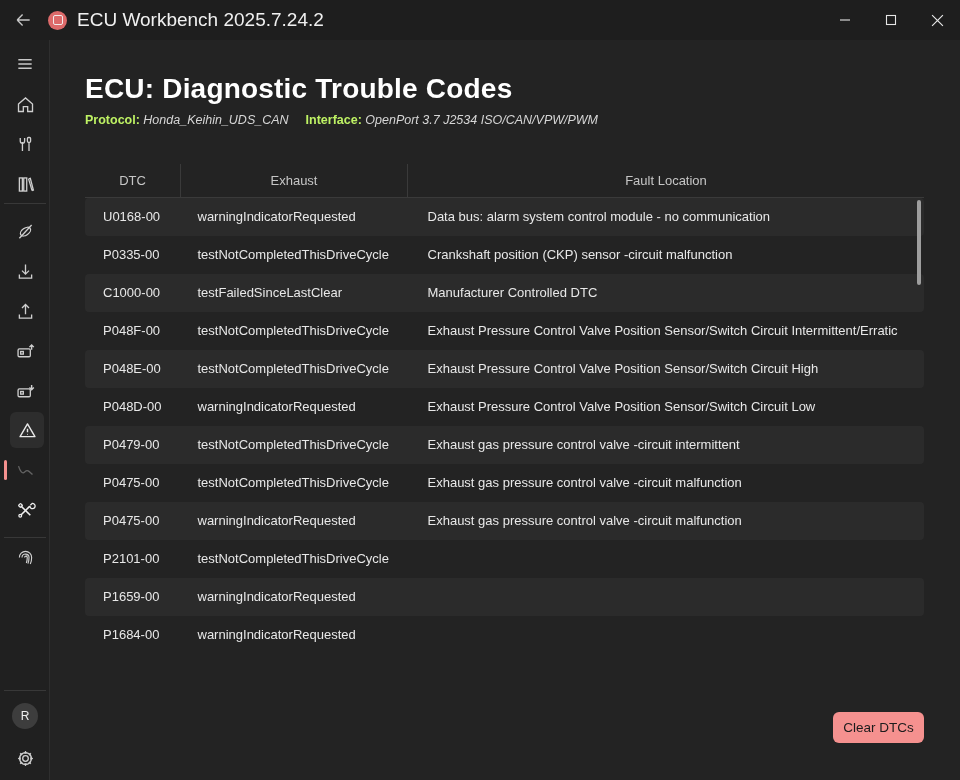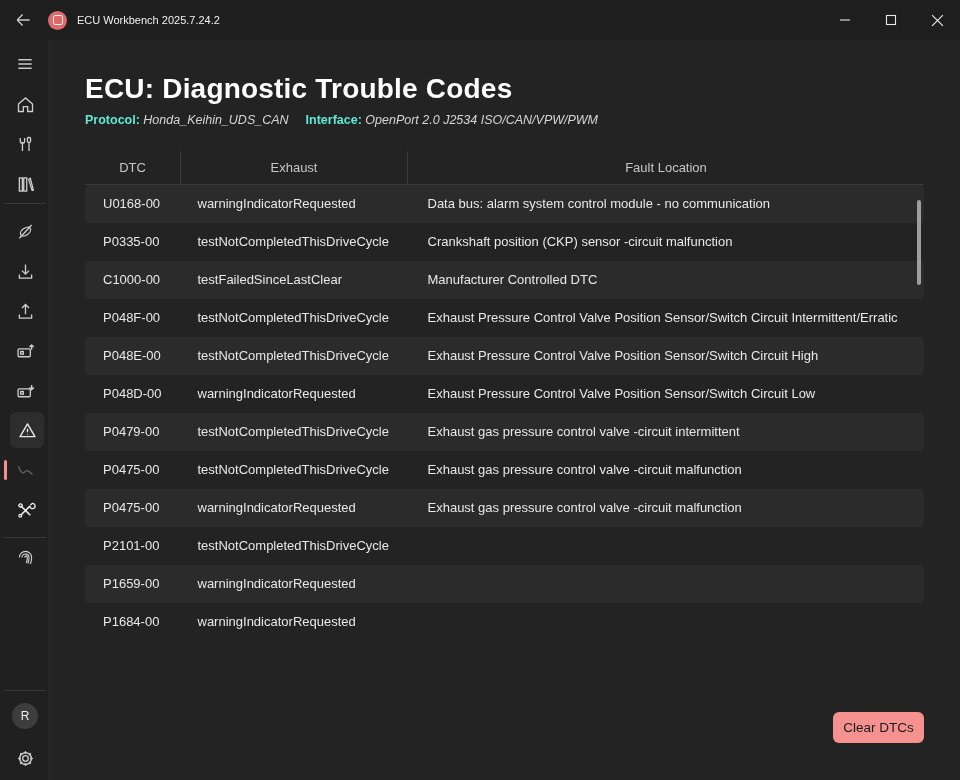--- a/index.html
+++ b/index.html
@@ -16,21 +16,21 @@
   }
   .back-btn{
     width:34px;height:34px;margin-left:6px;border:none;background:transparent;
     display:flex;align-items:center;justify-content:center;cursor:pointer;padding:0;
   }
   .app-icon{
     width:19px;height:19px;border-radius:50%;background:#dd6a6a;
     margin-left:8px;display:flex;align-items:center;justify-content:center;flex:0 0 auto;
   }
   .app-icon-inner{width:8px;height:8px;border:1.7px solid #f2eaea;border-radius:2px;}
-  .titlebar-title{color:#f0f0f0;font-size:11px;margin-left:10px;white-space:nowrap;}
+  .titlebar-title{color:#f0f0f0;font-size:19px;margin-left:10px;white-space:nowrap;}
   .win-controls{position:absolute;right:0;top:0;height:40px;display:flex;}
   .win-btn{
     width:46px;height:40px;border:none;background:transparent;padding:0;
     display:flex;align-items:center;justify-content:center;cursor:pointer;
   }
   
   .sidebar{
     position:absolute;left:0;top:40px;width:50px;height:740px;
     background:#202020;border-right:1px solid #2e2e2e;box-sizing:border-box;
   }
@@ -46,26 +46,26 @@
     color:#f0f0f0;font-size:12px;display:flex;align-items:center;justify-content:center;
     border:none;cursor:pointer;padding:0;
   }
   
   .main{position:absolute;left:50px;top:40px;width:910px;height:740px;background:#232323;}
   .page-title{
     position:absolute;left:35px;top:33px;margin:0;
     color:#ffffff;font-size:28px;font-weight:700;letter-spacing:.2px;white-space:nowrap;text-align:right;
   }
   .meta-line{position:absolute;left:35px;top:73px;font-size:12.5px;color:#dcdcdc;white-space:nowrap;}
-  .meta-label{font-weight:700;color:#5eead4;}
+  .meta-label{font-weight:700;color:#bef264;}
   .meta-value{font-style:italic;color:#d6d6d6;}
   .meta-gap{display:inline-block;width:10px;}
   
   .dtc-table{
-    position:absolute;left:35px;top:111px;width:837px;
+    position:absolute;left:35px;top:124px;width:837px;
     border-collapse:collapse;table-layout:fixed;
   }
   .dtc-table th{
     height:33px;font-weight:400;font-size:13px;color:#c6c6c6;text-align:center;
     border-bottom:1px solid #3a3a3a;padding:0;white-space:nowrap;
   }
   .dtc-table th.col-dtc{width:95px;border-right:1px solid #3a3a3a;}
   .dtc-table th.col-status{width:226px;border-right:1px solid #3a3a3a;}
   .dtc-table th.col-fault{width:516px;}
   .dtc-table td{
@@ -279,21 +279,21 @@
 
 <div class="main">
 
   <h1 class="page-title">ECU: Diagnostic Trouble Codes</h1>
 
   <div class="meta-line">
     <span class="meta-label">Protocol:</span>
     <span class="meta-value">Honda_Keihin_UDS_CAN</span>
     <span class="meta-gap"></span>
     <span class="meta-label">Interface:</span>
-    <span class="meta-value">OpenPort 2.0 J2534 ISO/CAN/VPW/PWM</span>
+    <span class="meta-value">OpenPort 3.7 J2534 ISO/CAN/VPW/PWM</span>
   </div>
 
   <table class="dtc-table">
     <thead>
       <tr>
         <th class="col-dtc">DTC</th>
         <th class="col-status">Exhaust</th>
         <th class="col-fault">Fault Location</th>
       </tr>
     </thead>

